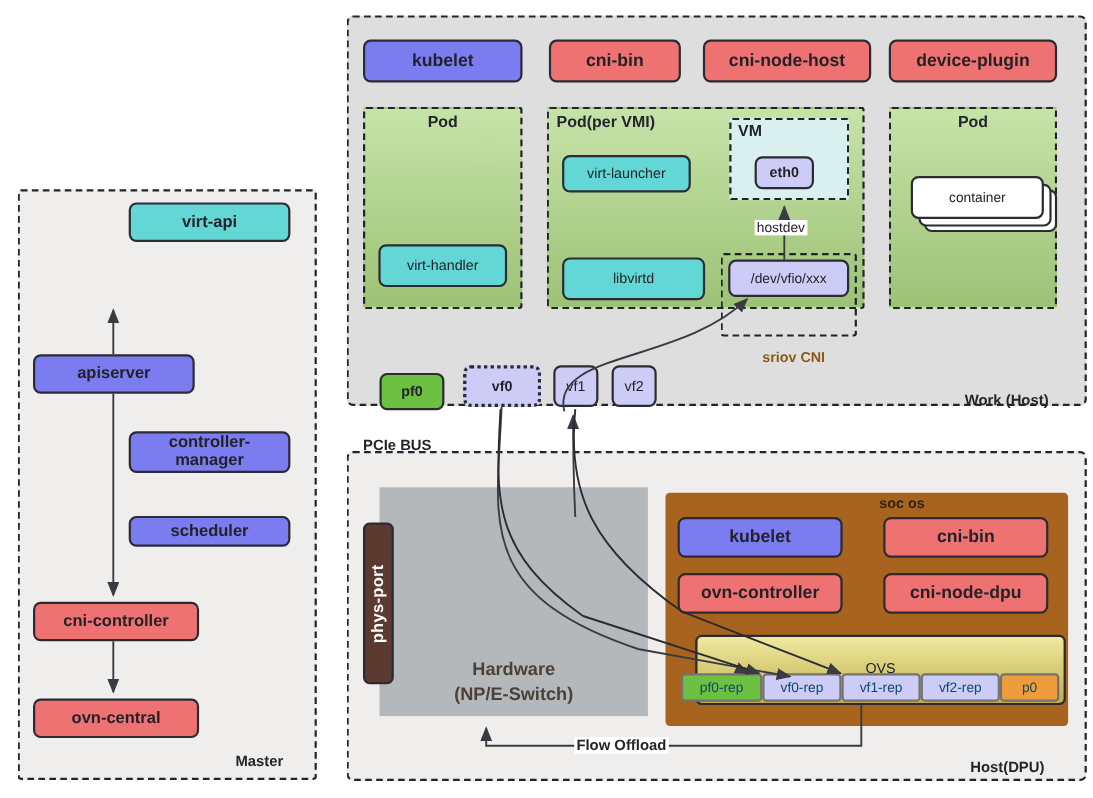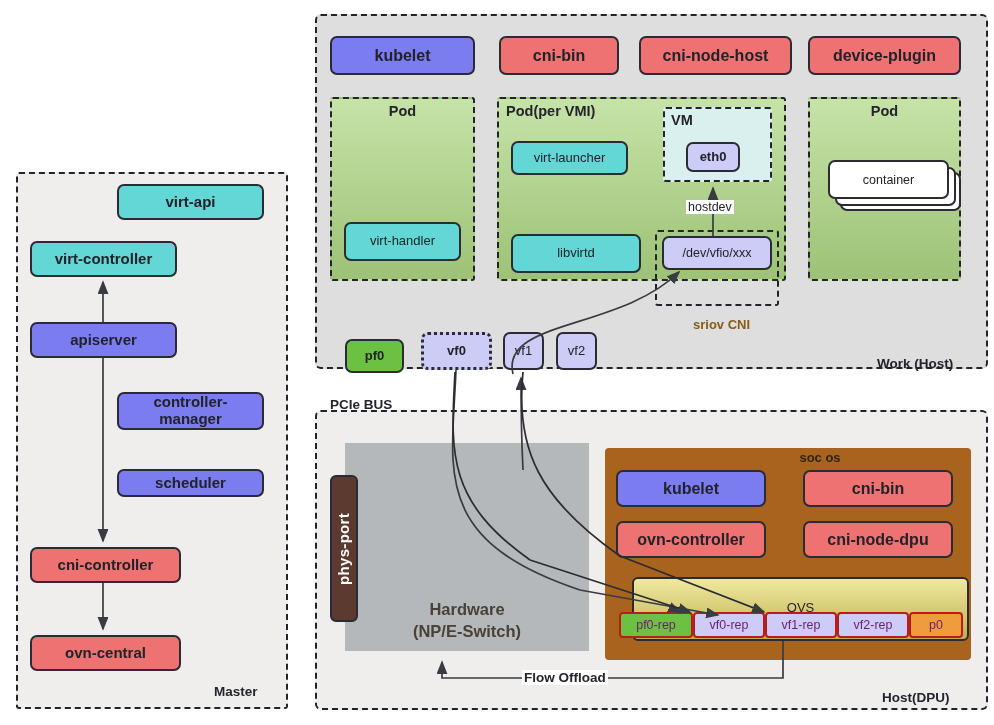--- a/index.html
+++ b/index.html
@@ -63,40 +63,39 @@
     position:absolute;box-sizing:border-box;
     border:2px solid #2b2b33;border-radius:6px;
     background:linear-gradient(180deg,#efe9a0 0%,#bfae4c 100%);
   }
   .ovs-title{
     position:absolute;left:0;right:0;text-align:center;
     color:#24242c;font-size:13px;
   }
   .rep-row{position:absolute;display:flex;}
   .rep{
-    box-sizing:border-box;border:2px solid #b91c1c;border-radius:4px;
+    box-sizing:border-box;border:2px solid #737373;border-radius:4px;
     display:flex;align-items:center;justify-content:center;
-    font-size:12.5px;color:#701a75;height:100%;
+    font-size:12.5px;color:#0c4a6e;height:100%;
   }
 
   .vert{
     writing-mode:vertical-rl;transform:rotate(180deg);
     letter-spacing:.3px;
   }
 </style>
 </head>
 <body>
 
 <div id="root">
 
   <div class="dash lightfill" style="left:16px;top:172px;width:272px;height:537px;"></div>
   <div class="corner-label" style="left:214px;top:684px;">Master</div>
 
   <div class="node cyan" style="left:117px;top:184px;width:147px;height:36px;font-size:15px;">virt-api</div>
-  <div class="node cyan" style="left:30px;top:241px;width:147px;height:36px;font-size:15px;">virt-controller</div>
   <div class="node blue" style="left:30px;top:322px;width:147px;height:36px;font-size:15px;">apiserver</div>
   <div class="node blue" style="left:117px;top:392px;width:147px;height:38px;font-size:15px;">controller-manager</div>
   <div class="node blue" style="left:117px;top:469px;width:147px;height:28px;font-size:15px;">scheduler</div>
   <div class="node red" style="left:30px;top:547px;width:151px;height:36px;font-size:15px;">cni-controller</div>
   <div class="node red" style="left:30px;top:635px;width:151px;height:36px;font-size:15px;">ovn-central</div>
 
   <div class="dash grayfill dashr" style="left:315px;top:14px;width:673px;height:355px;"></div>
   <div class="corner-label" style="left:877px;top:356px;">Work (Host)</div>
 
   <div class="node blue" style="left:330px;top:36px;width:145px;height:39px;font-size:16px;">kubelet</div>

